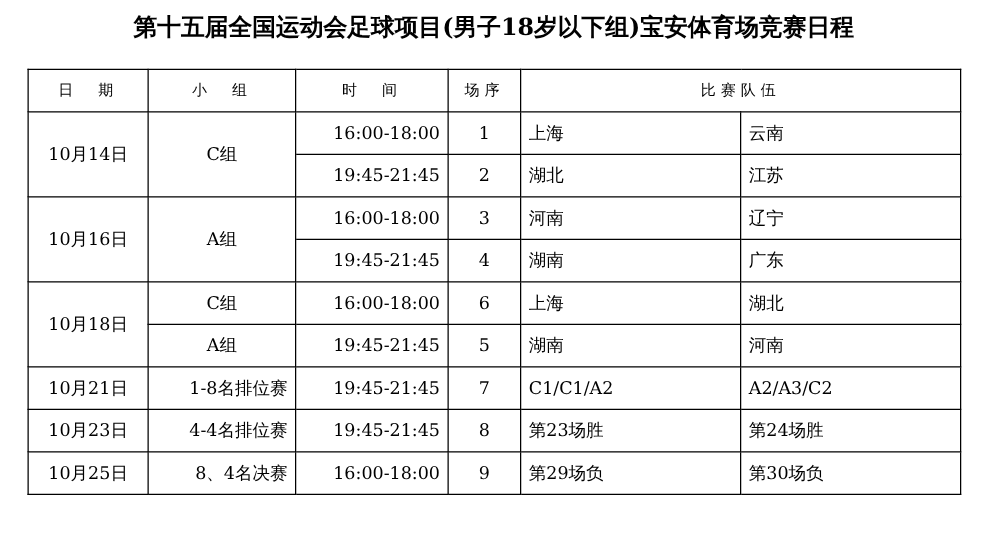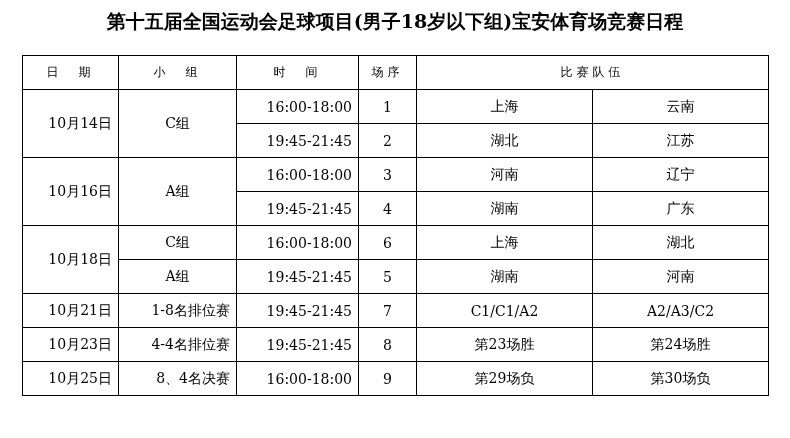--- a/index.html
+++ b/index.html
@@ -58,21 +58,21 @@
   }
   
   col.c-date   { width: 96px; }
   col.c-group  { width: 118px; }
   col.c-time   { width: 122px; }
   col.c-order  { width: 58px; }
   col.c-teamA  { width: 176px; }
   col.c-teamB  { width: 176px; }
 
   .cell-date {
-    text-align: right;
+    text-align: center;
     padding-left: 8px;
     white-space: nowrap;
   }
   .cell-group {
     text-align: center;
     white-space: nowrap;
     margin-left: 22px;
   }
   .cell-group.left {
     text-align: right;
@@ -81,21 +81,21 @@
   .cell-time {
     text-align: right;
     padding-left: 8px;
     white-space: nowrap;
     font-family: "DejaVu Serif", "Liberation Serif", serif;
   }
   .cell-order {
     text-align: center;
   }
   .cell-team {
-    text-align: center;
+    text-align: left;
     white-space: nowrap;
   }
   .hdr-teams {
     letter-spacing: 4px;
   }
 </style>
 </head>
 <body>
 
 <div class="page">

